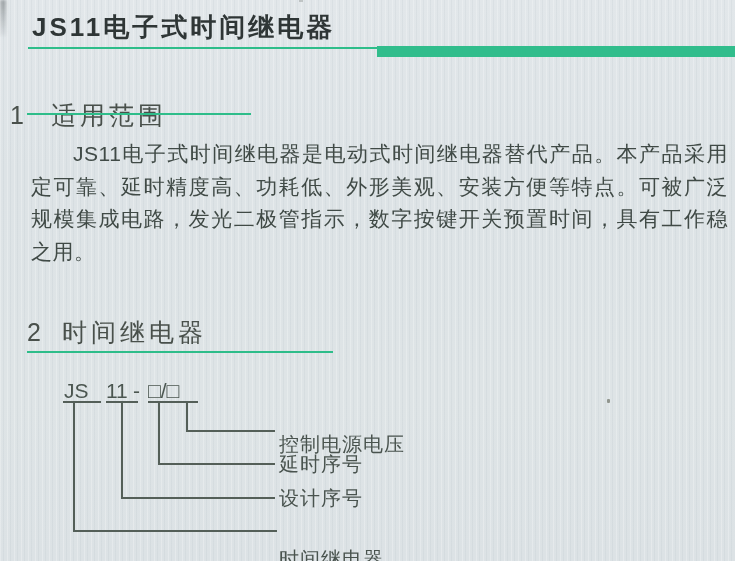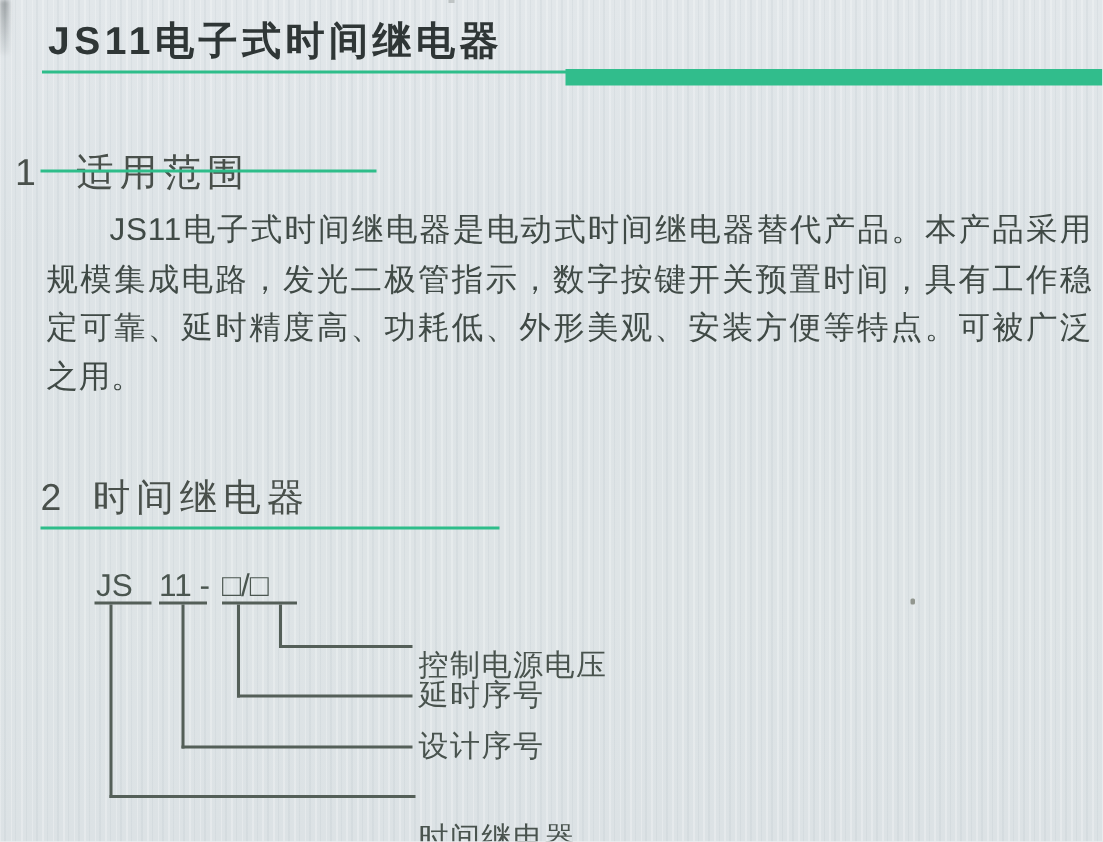--- a/index.html
+++ b/index.html
@@ -77,22 +77,22 @@
   <div class="abs rule-thin"></div>
   <div class="abs rule-thick"></div>
 
   <div class="abs sec sec1">
     <span class="num">1</span><span class="ttl">适用范围</span>
   </div>
   <div class="abs sec-underline u1"></div>
 
   <div class="abs para">
     <div class="pline first">JS11电子式时间继电器是电动式时间继电器替代产品。本产品采用</div>
+    <div class="pline">定可靠、延时精度高、功耗低、外形美观、安装方便等特点。可被广泛</div>
     <div class="pline">规模集成电路，发光二极管指示，数字按键开关预置时间，具有工作稳</div>
-    <div class="pline">定可靠、延时精度高、功耗低、外形美观、安装方便等特点。可被广泛</div>
     <div class="pline last">之用。</div>
   </div>
 
   <div class="abs sec sec2">
     <span class="num">2</span><span class="ttl">时间继电器</span>
   </div>
   <div class="abs sec-underline u2"></div>
 
   <div>
     <div class="model-row">

